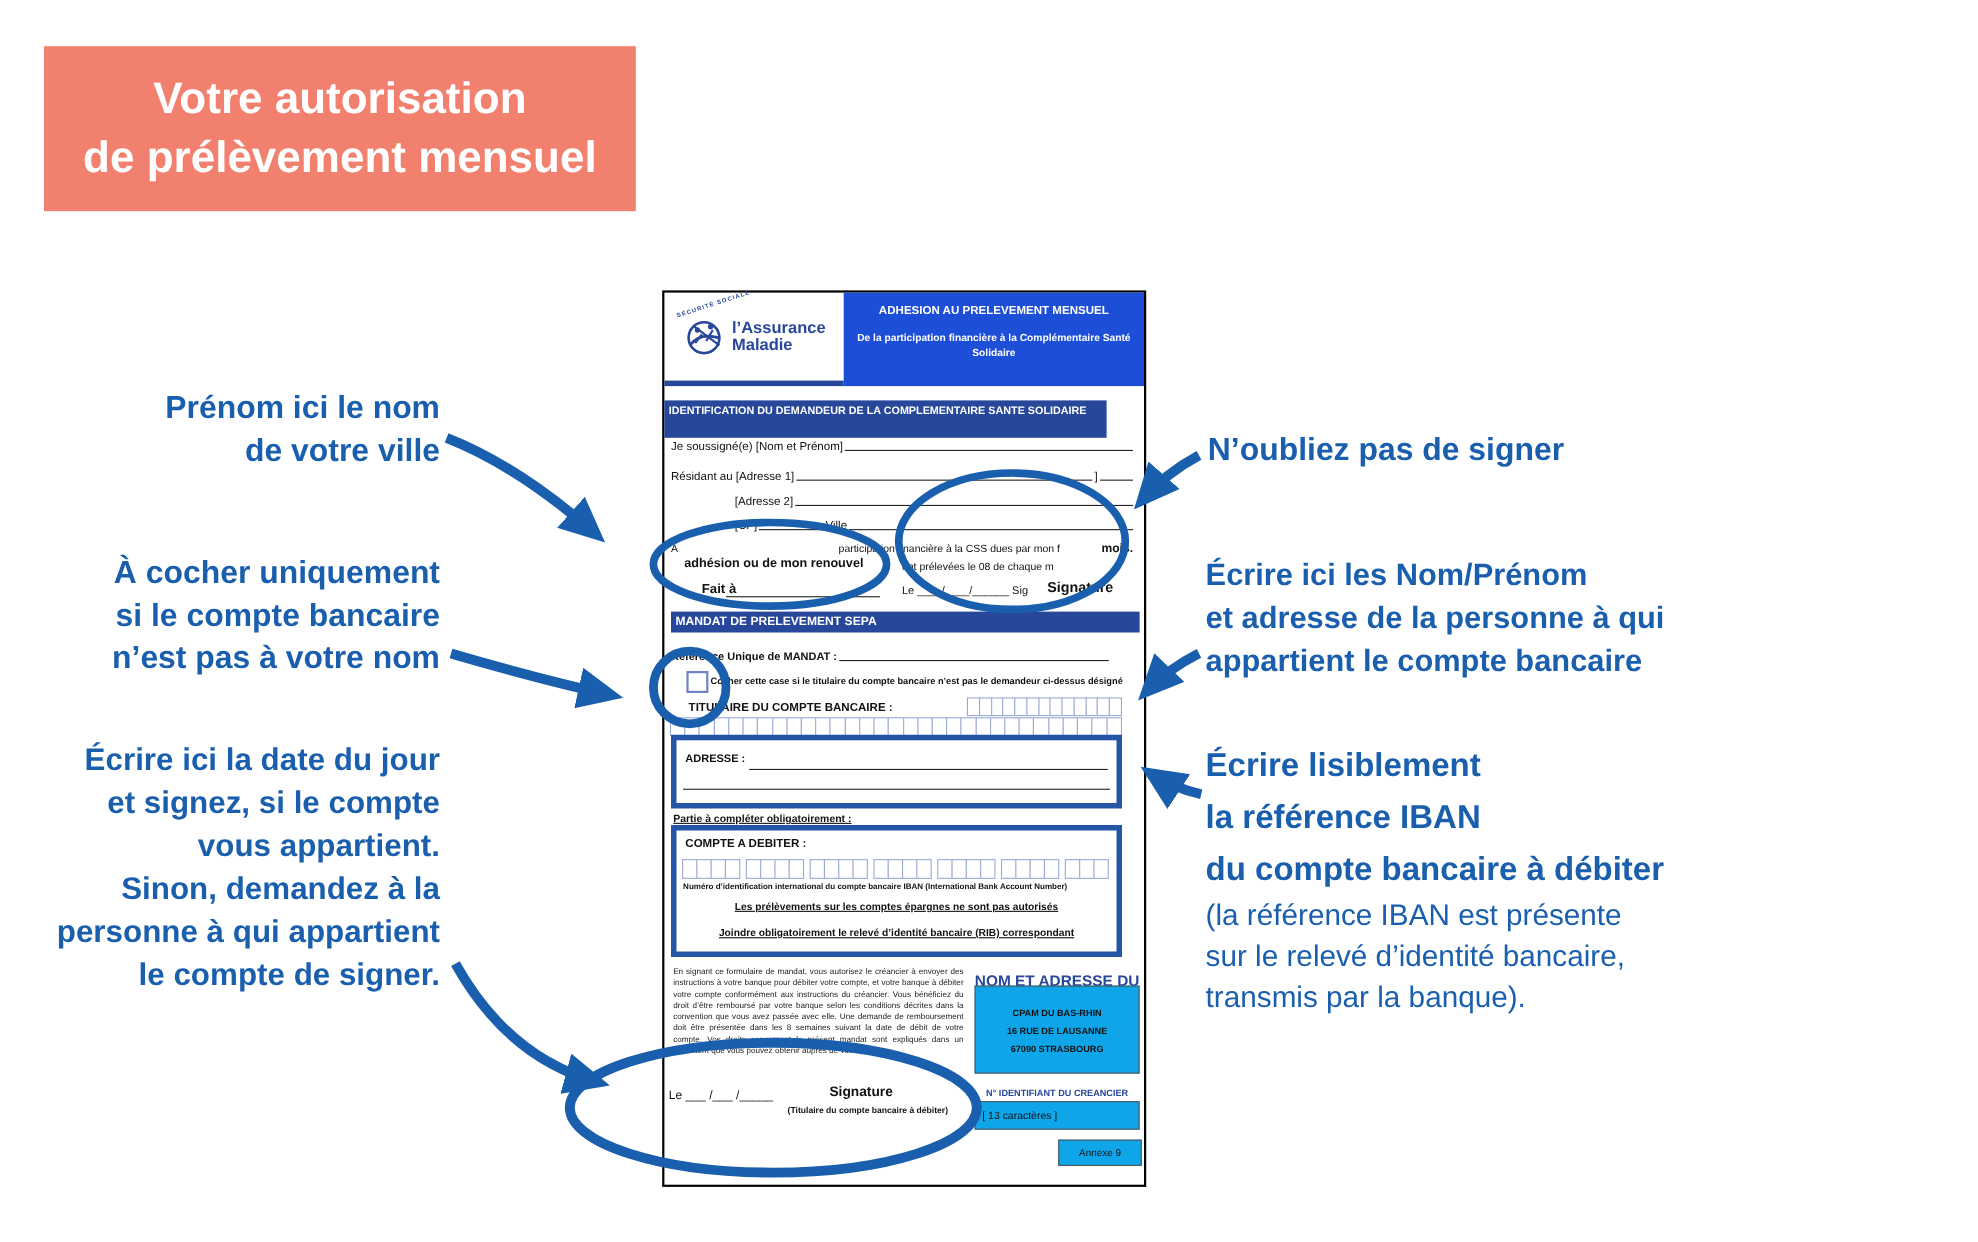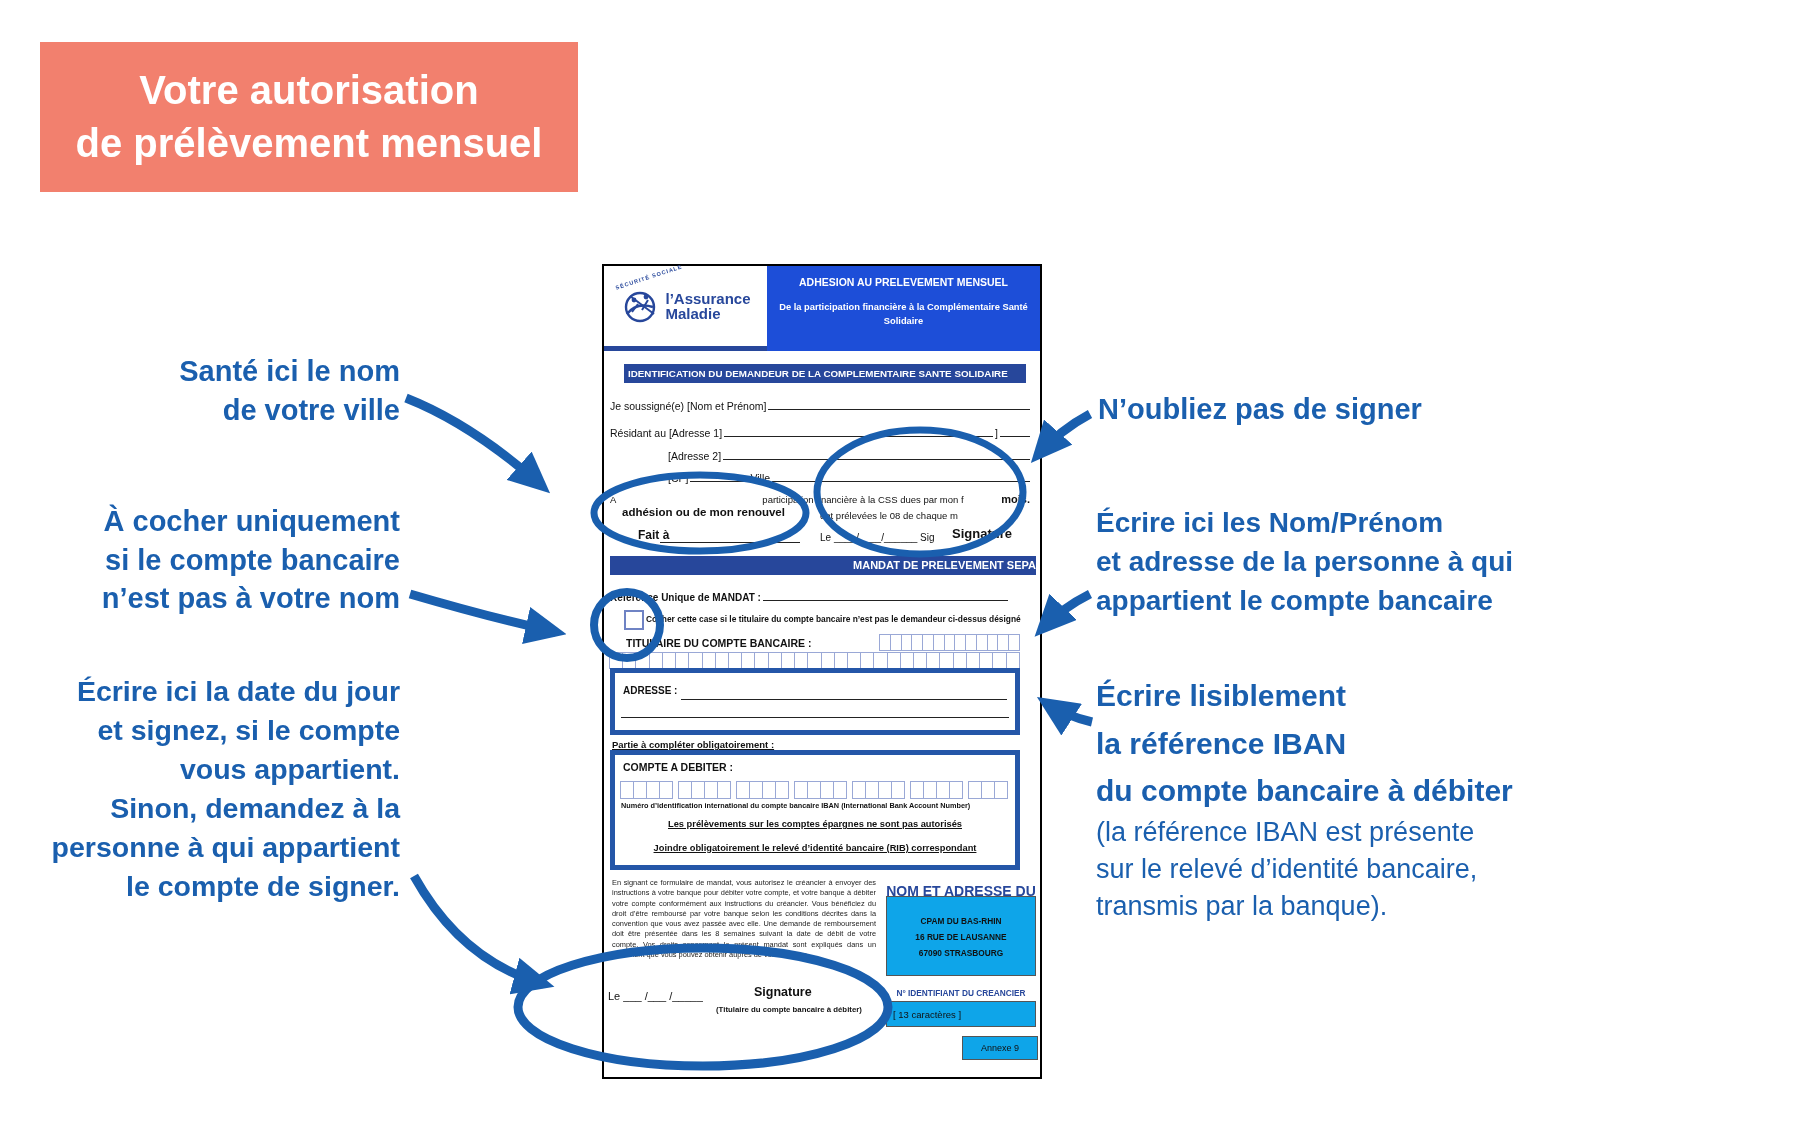--- a/index.html
+++ b/index.html
@@ -53,21 +53,21 @@
 <body>
 
 <div class="stage">
 
   <div class="banner">
     <div>Votre autorisation</div>
     <div>de prélèvement mensuel</div>
   </div>
 
   <div class="ann ta-r" style="left:100px;top:352px;width:300px;">
-    <div>Santé ici le nom</div>
+    <div>Prénom ici le nom</div>
     <div>de votre ville</div>
   </div>
 
   <div class="ann ta-r" style="left:60px;top:502px;width:340px;">
     <div>À cocher uniquement</div>
     <div>si le compte bancaire</div>
     <div>n’est pas à votre nom</div>
   </div>
 
   <div class="ann ta-r" style="left:20px;top:672px;width:380px;font-size:28.5px;line-height:39px;">
@@ -119,21 +119,21 @@
       </div>
       <div class="bluecell">
         <div class="t1">ADHESION AU PRELEVEMENT MENSUEL</div>
         <div class="t2">
           <div>De la participation financière à la Complémentaire Santé</div>
           <div>Solidaire</div>
         </div>
       </div>
     </div>
 
-    <div class="bar" style="left:20px;top:98px;width:398px;height:19px;line-height:19px;font-size:9.8px;">IDENTIFICATION DU DEMANDEUR DE LA COMPLEMENTAIRE SANTE SOLIDAIRE</div>
+    <div class="bar" style="left:0;top:98px;width:398px;height:34px;line-height:19px;font-size:9.8px;">IDENTIFICATION DU DEMANDEUR DE LA COMPLEMENTAIRE SANTE SOLIDAIRE</div>
 
     <div class="fl" style="left:6px;top:133px;right:8px;">
       <span>Je soussigné(e) [Nom et Prénom]</span>
         <span class="fill"></span>
     </div>
 
     <div class="fl" style="left:6px;top:160px;right:8px;">
       <span>Résidant au [Adresse 1]</span>
         <span class="fill"></span>
         <span>]</span>
@@ -160,21 +160,21 @@
       <span style="font-weight:bold;font-size:11px;">mois.</span>
     </div>
     <span class="abs" style="left:18px;top:240px;font-size:11.5px;font-weight:bold;">adhésion ou de mon renouvel</span>
     <span class="abs" style="left:216px;top:244px;font-size:9.5px;">ent prélevées le 08 de chaque m</span>
 
     <span class="abs" style="left:18px;top:262px;font-size:12px;font-weight:bold;margin-left:16px;">Fait à</span>
     <span class="uline" style="left:56px;top:262px;width:140px;height:14px;"></span>
     <span class="abs" style="left:216px;top:266px;font-size:10px;">Le ____/____/______ Sig</span>
     <span class="abs" style="left:348px;top:260px;font-size:13px;font-weight:bold;">Signature</span>
 
-    <div class="bar" style="left:6px;top:290px;width:422px;height:19px;line-height:19px;font-size:11px;text-align:right;">MANDAT DE PRELEVEMENT SEPA</div>
+    <div class="bar" style="left:6px;top:290px;width:422px;height:19px;line-height:19px;font-size:11px;">MANDAT DE PRELEVEMENT SEPA</div>
 
     <div class="fl" style="left:6px;top:324px;right:30px;">
       <span style="font-weight:bold;font-size:10px;">Référence Unique de MANDAT :</span>
         <span class="fill"></span>
     </div>
 
     <div class="cbox" style="left:20px;top:344px;"></div>
     <span class="abs" style="left:42px;top:348px;font-size:8.4px;font-weight:bold;">Cocher cette case si le titulaire du compte bancaire n’est pas le demandeur ci-dessus désigné</span>
 
     <span class="abs" style="left:22px;top:371px;font-size:10.5px;font-weight:bold;">TITULAIRE DU COMPTE BANCAIRE :</span>

